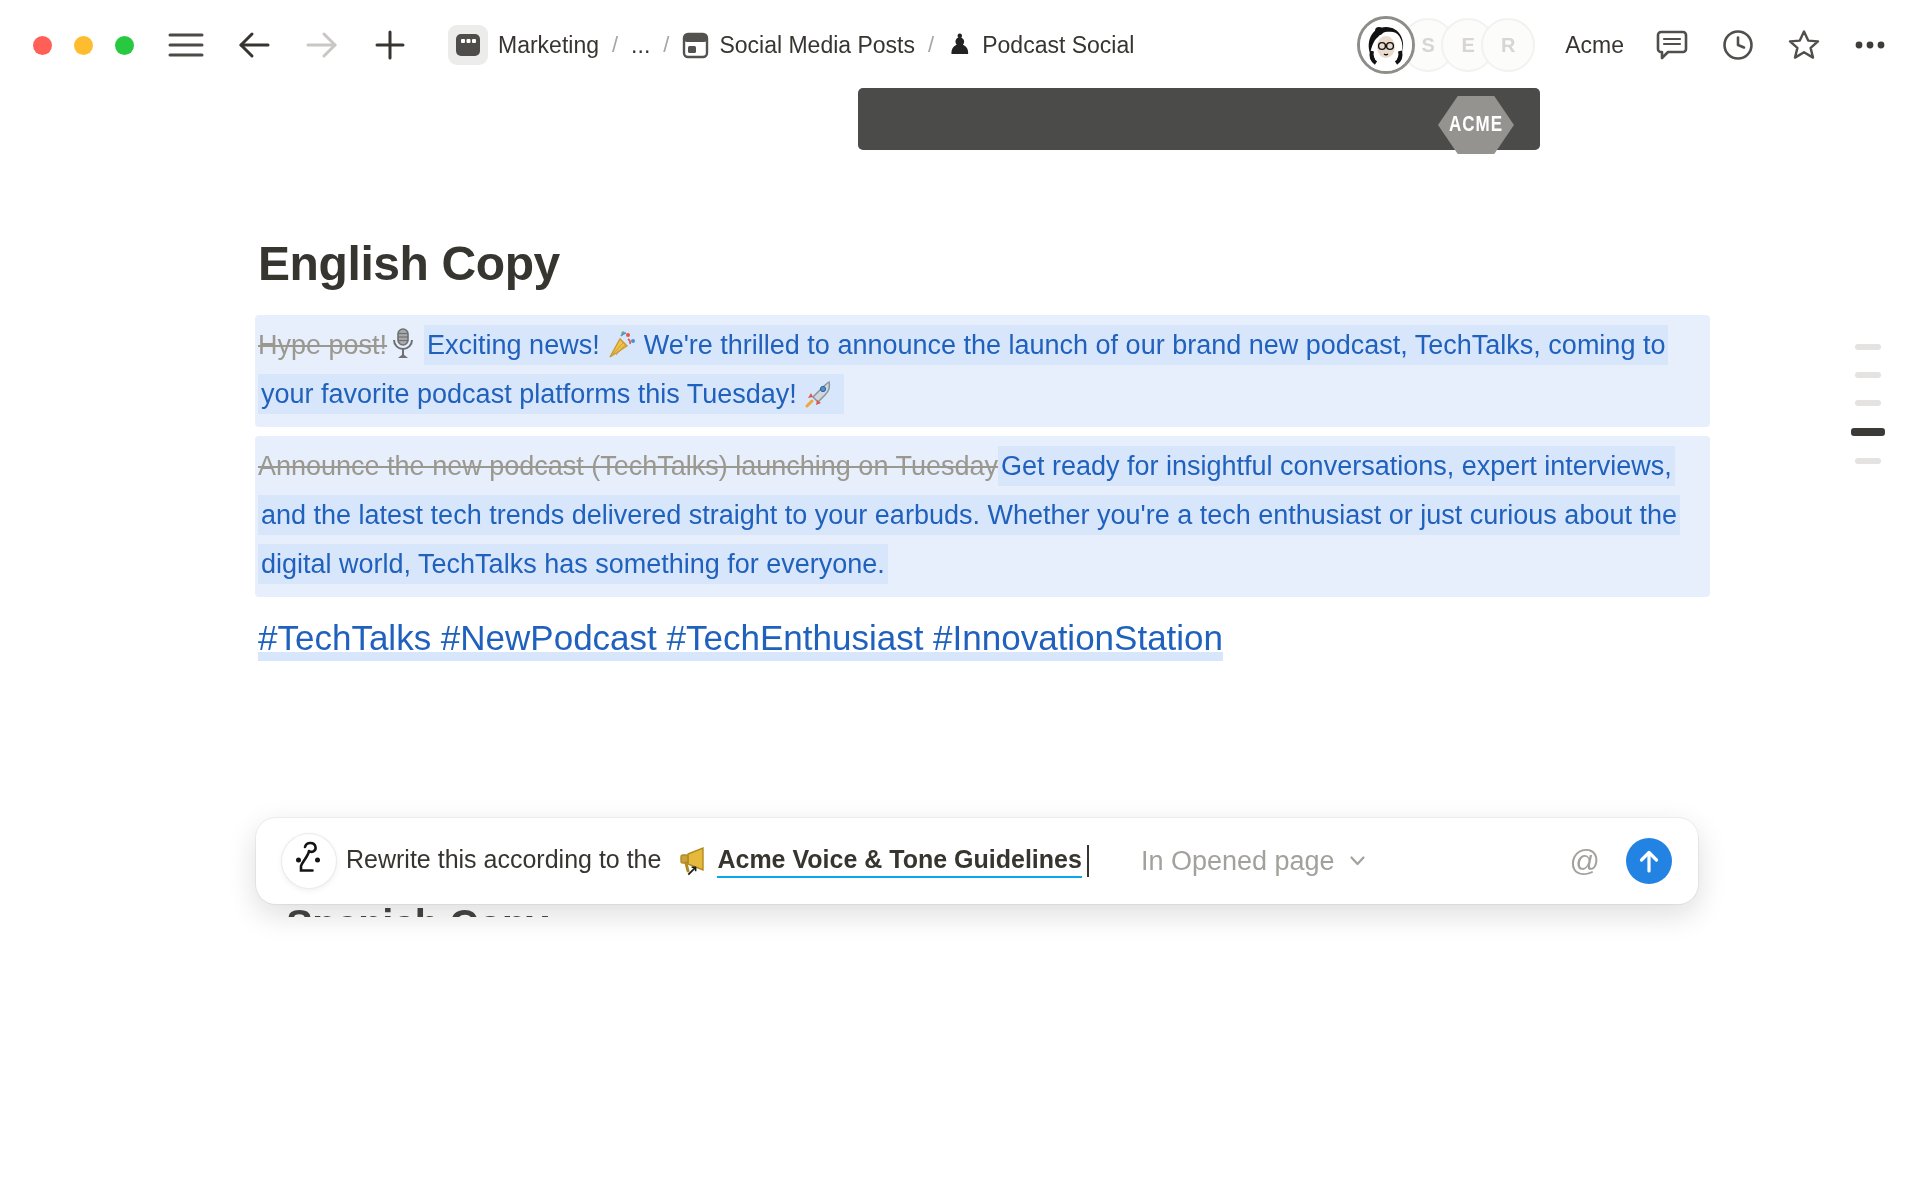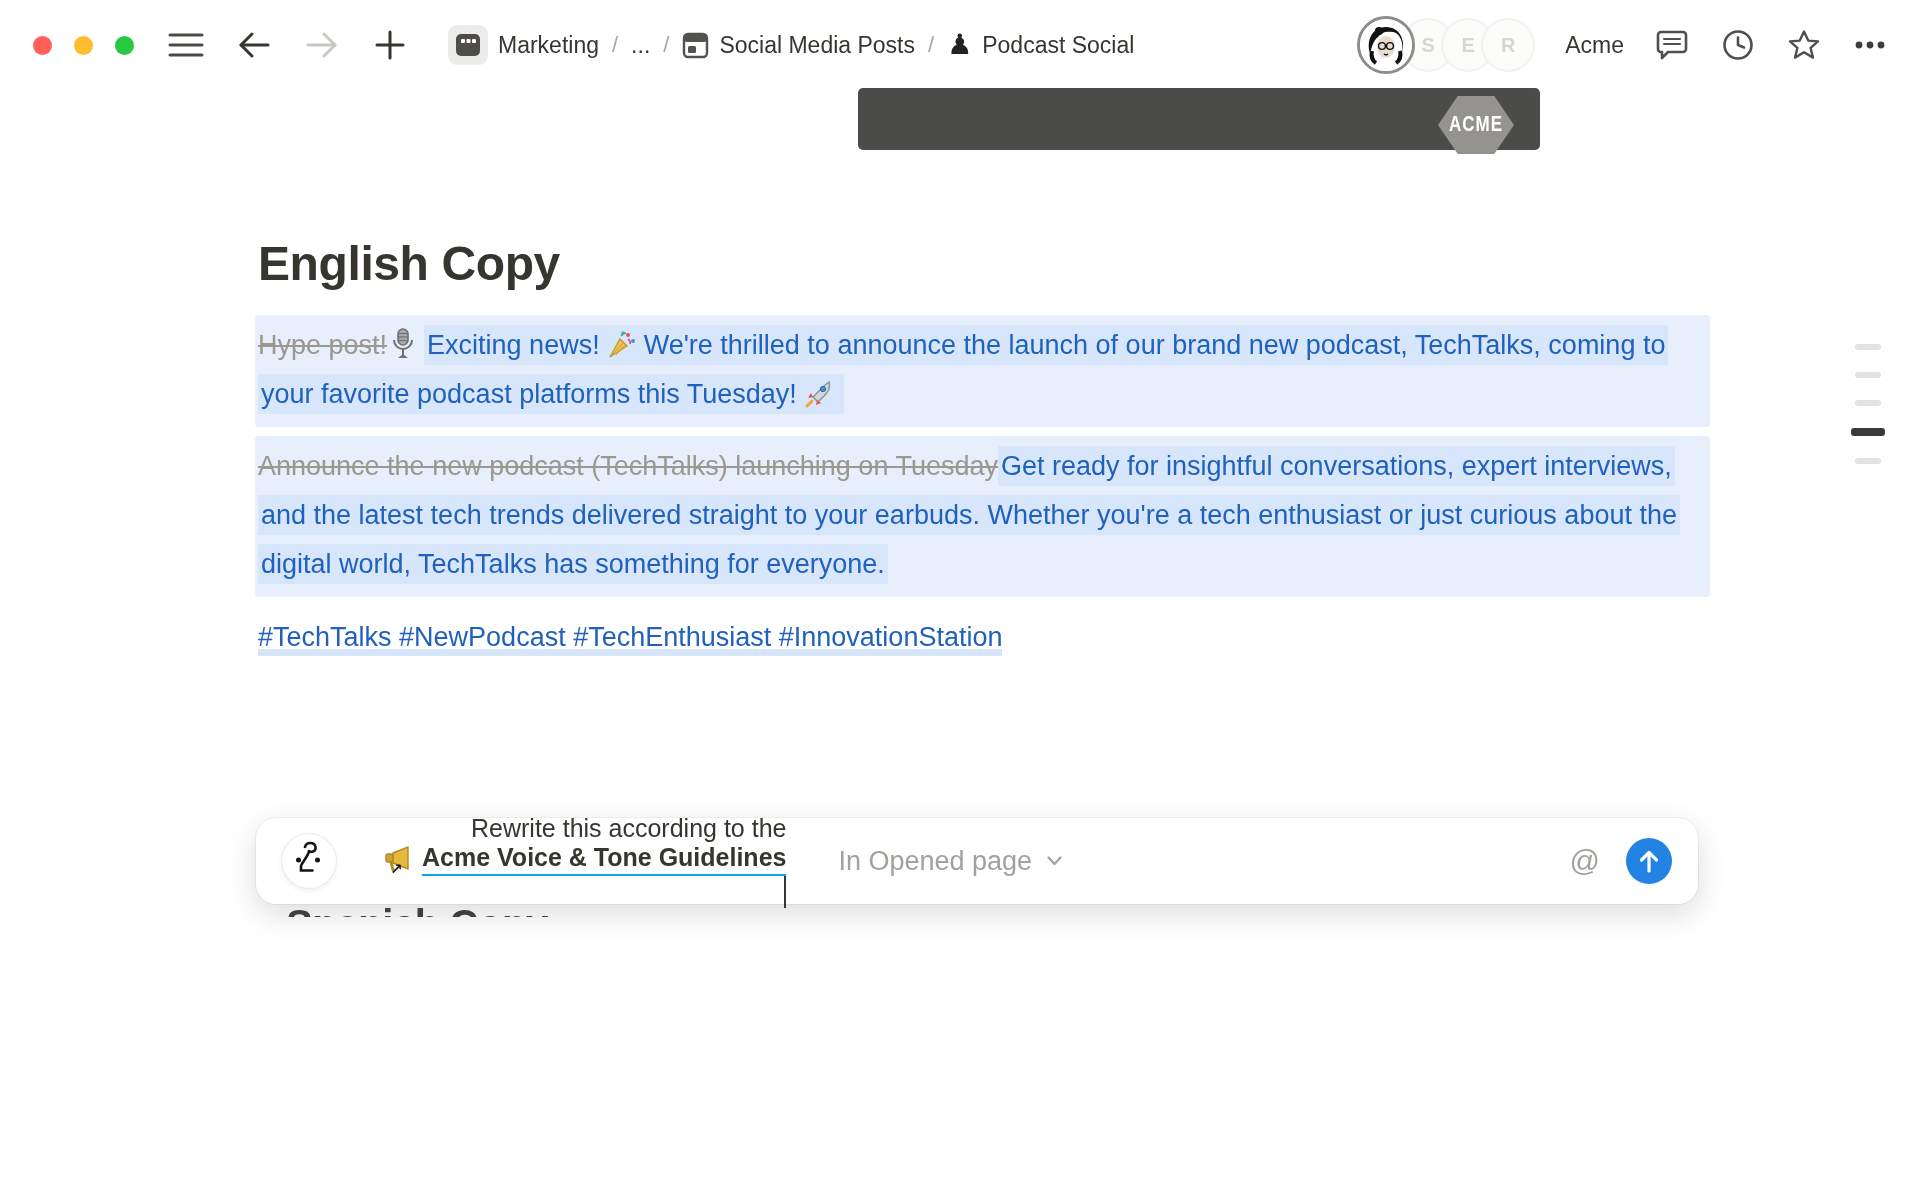--- a/index.html
+++ b/index.html
@@ -28,29 +28,29 @@
        display:flex;align-items:center;justify-content:center;}
   .hex span{color:#fff;font-weight:700;font-size:17px;letter-spacing:1px;transform:scaleY(1.25);}
   .content{position:absolute;left:258px;top:236px;width:1452px;}
   h1.title{font-size:48px;font-weight:700;color:#37352f;letter-spacing:-0.4px;margin:0 0 24px 0;}
   .sg{background:#e7effc;border-radius:4px;padding:6px 8px 8px 3px;margin:0 0 9px -3px;
       font-size:27px;line-height:49px;color:#2061bd;}
   .rm{color:#9a988f;text-decoration:line-through;text-decoration-thickness:2px;}
   .ad{background:#d7e6fa;padding:5px 3px;box-decoration-break:clone;-webkit-box-decoration-break:clone;color:#2061bd;}
   .emoji{display:inline-block;vertical-align:-6px;margin:0 7px;}
   .emoji svg{display:block;}
-  .hashtags{display:inline;font-size:27px;line-height:49px;color:#2061bd;margin-top:16px;
+  .hashtags{display:inline;font-size:35px;line-height:49px;color:#2061bd;margin-top:16px;
       background:linear-gradient(to bottom,transparent 80%,#d7e6fa 80%);padding-bottom:4px;}
   .hashwrap{margin-top:16px;}
   .aibar{position:absolute;left:256px;top:818px;width:1442px;height:86px;background:#fff;border-radius:20px;
      box-shadow:0 0 0 1px rgba(15,15,15,0.05),0 10px 30px rgba(15,15,15,0.14);
      display:flex;align-items:center;padding:0 26px;box-sizing:border-box;z-index:5;}
   .aiface{width:54px;height:54px;border-radius:50%;background:#fff;box-shadow:0 0 0 1px #ebeae8,0 2px 6px rgba(0,0,0,.08);
      display:flex;align-items:center;justify-content:center;flex:0 0 auto;}
-  .prompt{display:flex;align-items:flex-end;margin-left:30px;font-size:25px;color:#37352f;white-space:nowrap;flex-direction:column;}
+  .prompt{display:flex;align-items:flex-start;margin-left:10px;font-size:25px;color:#37352f;white-space:nowrap;}
   .mention{position:relative;display:inline-flex;align-items:center;margin-left:8px;}
   .mention .label{font-weight:600;color:#37352f;border-bottom:2px solid #0ea5e9;padding-bottom:2px;margin-left:8px;}
   .linkarrow{position:absolute;left:16px;bottom:-2px;font-size:15px;color:#1a1a1a;font-weight:700;}
   .caret{display:inline-block;width:2px;height:32px;background:#37352f;margin-left:5px;}
   .scope{display:flex;align-items:center;gap:15px;margin-left:52px;font-size:27px;color:#a3a19c;cursor:default;white-space:nowrap;}
   .flexspacer{flex:1;}
   .atbtn{font-size:30px;color:#a3a19c;margin-right:26px;cursor:default;}
   .sendbtn{width:46px;height:46px;border-radius:50%;background:#2383e2;display:flex;align-items:center;justify-content:center;cursor:default;}
   .sliver{position:absolute;left:286px;top:903px;width:500px;height:14px;overflow:hidden;z-index:1;}
   .sliver div{font-size:40px;font-weight:700;color:#45443f;margin-top:-1px;letter-spacing:-0.4px;}

